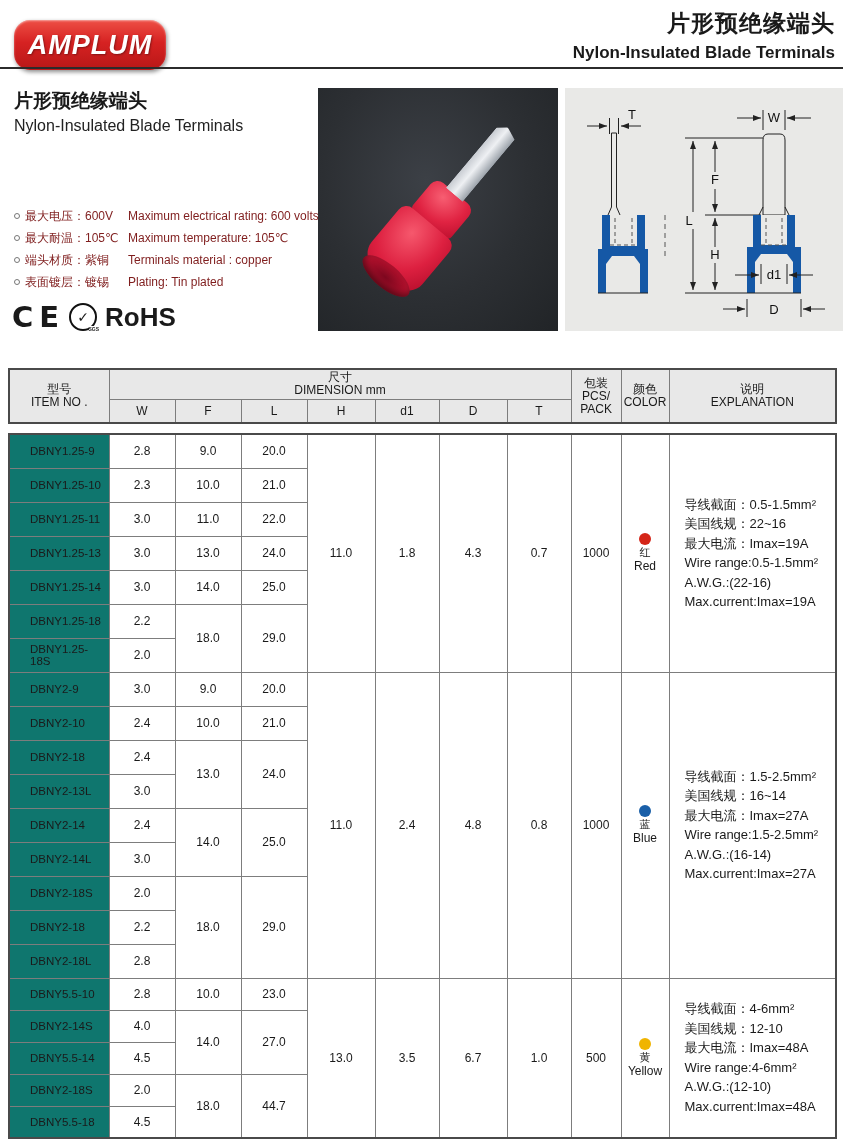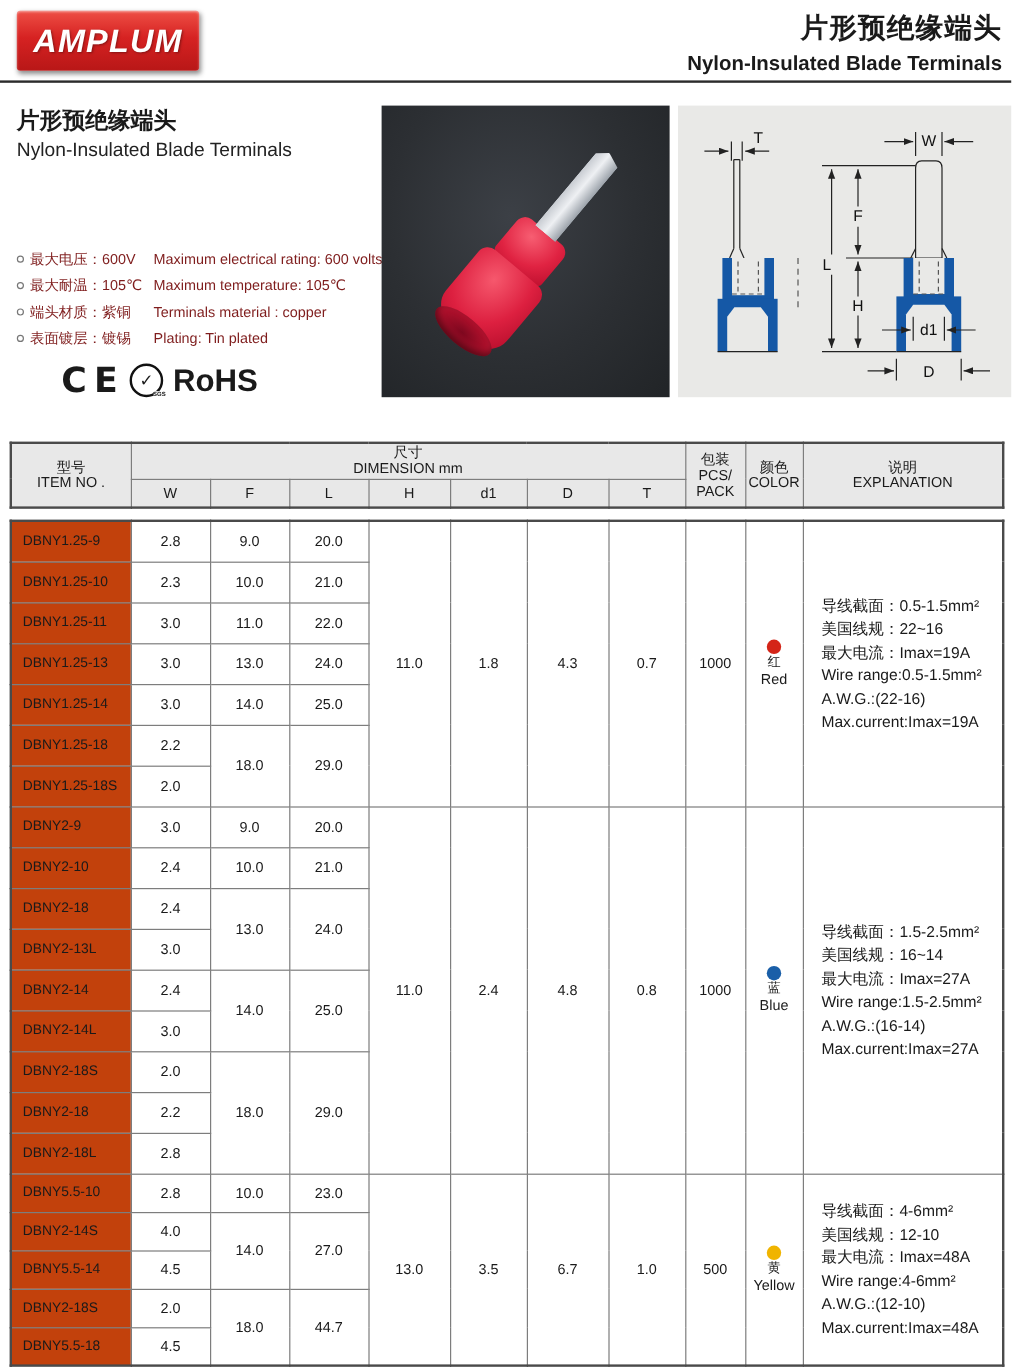--- a/index.html
+++ b/index.html
@@ -1,42 +1,42 @@
 <!DOCTYPE html>
 <html><head>
 <meta charset="utf-8">
 <style>
   * { margin:0; padding:0; box-sizing:border-box; }
   html,body { background:#ffffff; }
   body { font-family:"Liberation Sans","DejaVu Sans",sans-serif; color:#1a1a1a; }
   .page { position:relative; width:843px; height:1143px; background:#fff; overflow:hidden; }
 
   
-  .logo { position:absolute; left:14px; top:9px; width:152px; height:50px;
+  .logo { position:absolute; left:14px; top:20px; width:152px; height:50px;
     background:linear-gradient(180deg,#ee4f45 0%,#d register62222 45%,#b81717 100%);
     background:linear-gradient(180deg,#ee4f45 0%,#d62222 45%,#b81717 100%);
-    border-radius:3px; box-shadow:1px 2px 4px rgba(0,0,0,.45), inset 0 1px 2px rgba(255,255,255,.5);
+    border-radius:16px; box-shadow:1px 2px 4px rgba(0,0,0,.45), inset 0 1px 2px rgba(255,255,255,.5);
     display:flex; align-items:center; justify-content:center; }
   .logo span { color:#fff; font-style:italic; font-weight:800; font-size:27px; letter-spacing:1px;
     text-shadow:1px 1px 2px rgba(0,0,0,.35); }
   .head-titles { position:absolute; right:8px; top:8px; text-align:right; }
   .head-cn { font-size:23px; font-weight:700; letter-spacing:1px; }
   .head-en { font-size:17px; font-weight:600; margin-top:4px; }
   .rule { position:absolute; left:0; top:67px; width:843px; height:2px; background:#2b2b2b; }
 
   
   .intro { position:absolute; left:14px; top:88px; width:300px; }
   .intro-cn { font-size:19px; font-weight:700; }
   .intro-en { font-size:16px; font-weight:400; margin-top:3px; color:#222; }
   .specs { position:absolute; left:14px; top:205px; width:300px; }
   .spec-row { display:flex; align-items:center; height:22px; font-size:12px; color:#7f1d1d; }
   .bullet { width:6px; height:6px; border:1.5px solid #777; border-radius:50%; margin-right:5px; flex:0 0 auto; }
   .spec-cn { width:103px; flex:0 0 auto; }
   .spec-en { white-space:nowrap; }
-  .certs { position:absolute; left:12px; top:300px; display:flex; align-items:center;margin-left:39px; }
+  .certs { position:absolute; left:12px; top:300px; display:flex; align-items:center; }
   .ce { font-size:29px; font-weight:700; letter-spacing:6px; font-family:"DejaVu Sans",sans-serif; }
   .sgs-badge { width:28px; height:28px; border:2.5px solid #111; border-radius:50%;
     display:inline-flex; align-items:center; justify-content:center; position:relative; margin:0 8px 0 4px; }
   .sgs-check { font-size:14px; font-weight:700; }
   .sgs-label { position:absolute; bottom:-3px; right:-4px; font-size:5px; font-weight:700; background:#fff; }
   .rohs { font-size:26px; font-weight:800; }
 
   
   .photo { position:absolute; left:318px; top:88px; width:240px; height:243px;
     background:radial-gradient(ellipse at 45% 38%, #3c4046 0%, #2c2f33 55%, #212427 100%); }
@@ -63,21 +63,21 @@
   table.tbl { position:absolute; left:8px; border-collapse:collapse; table-layout:fixed; width:827px; }
   .tbl th, .tbl td { border:1px solid #7d7d7d; padding:0; font-weight:400; }
   .head-tbl { top:368px; border:2px solid #4a4a4a; }
   .body-tbl { top:433px; border:2px solid #4a4a4a; }
   .head-tbl th { background:#e8e8e8; font-size:12px; color:#1a1a1a; text-align:center; vertical-align:middle; }
   .head-tbl .hr1 { height:30px; }
   .head-tbl .hr2 { height:24px; }
   .hcell div { line-height:13px; }
   .body-tbl tr { height:34px; }
   .body-tbl tr.g3 { height:32px; }
-  td.item { background:#c2410c; text-align:left; padding-left:9px; font-size:11.5px; }
+  td.item { background:#0f766e; text-align:left; padding-left:20px; font-size:11.5px; }
   td.num, td.pack { text-align:center; font-size:12px; }
   td.colorcell { text-align:center; vertical-align:middle; }
   .dot { display:block; width:12px; height:12px; border-radius:50%; margin:0 auto 1px auto; }
   .dot-red { background:#d42518; }
   .dot-blue { background:#1a5fa8; }
   .dot-yellow { background:#f0b400; }
   .c-cn { font-size:11px; line-height:13px; }
   .c-en { font-size:12px; line-height:14px; }
   td.expl { vertical-align:middle; padding-left:15px; }
   .expl-lines div { font-size:13px; line-height:19.5px; white-space:nowrap; }

